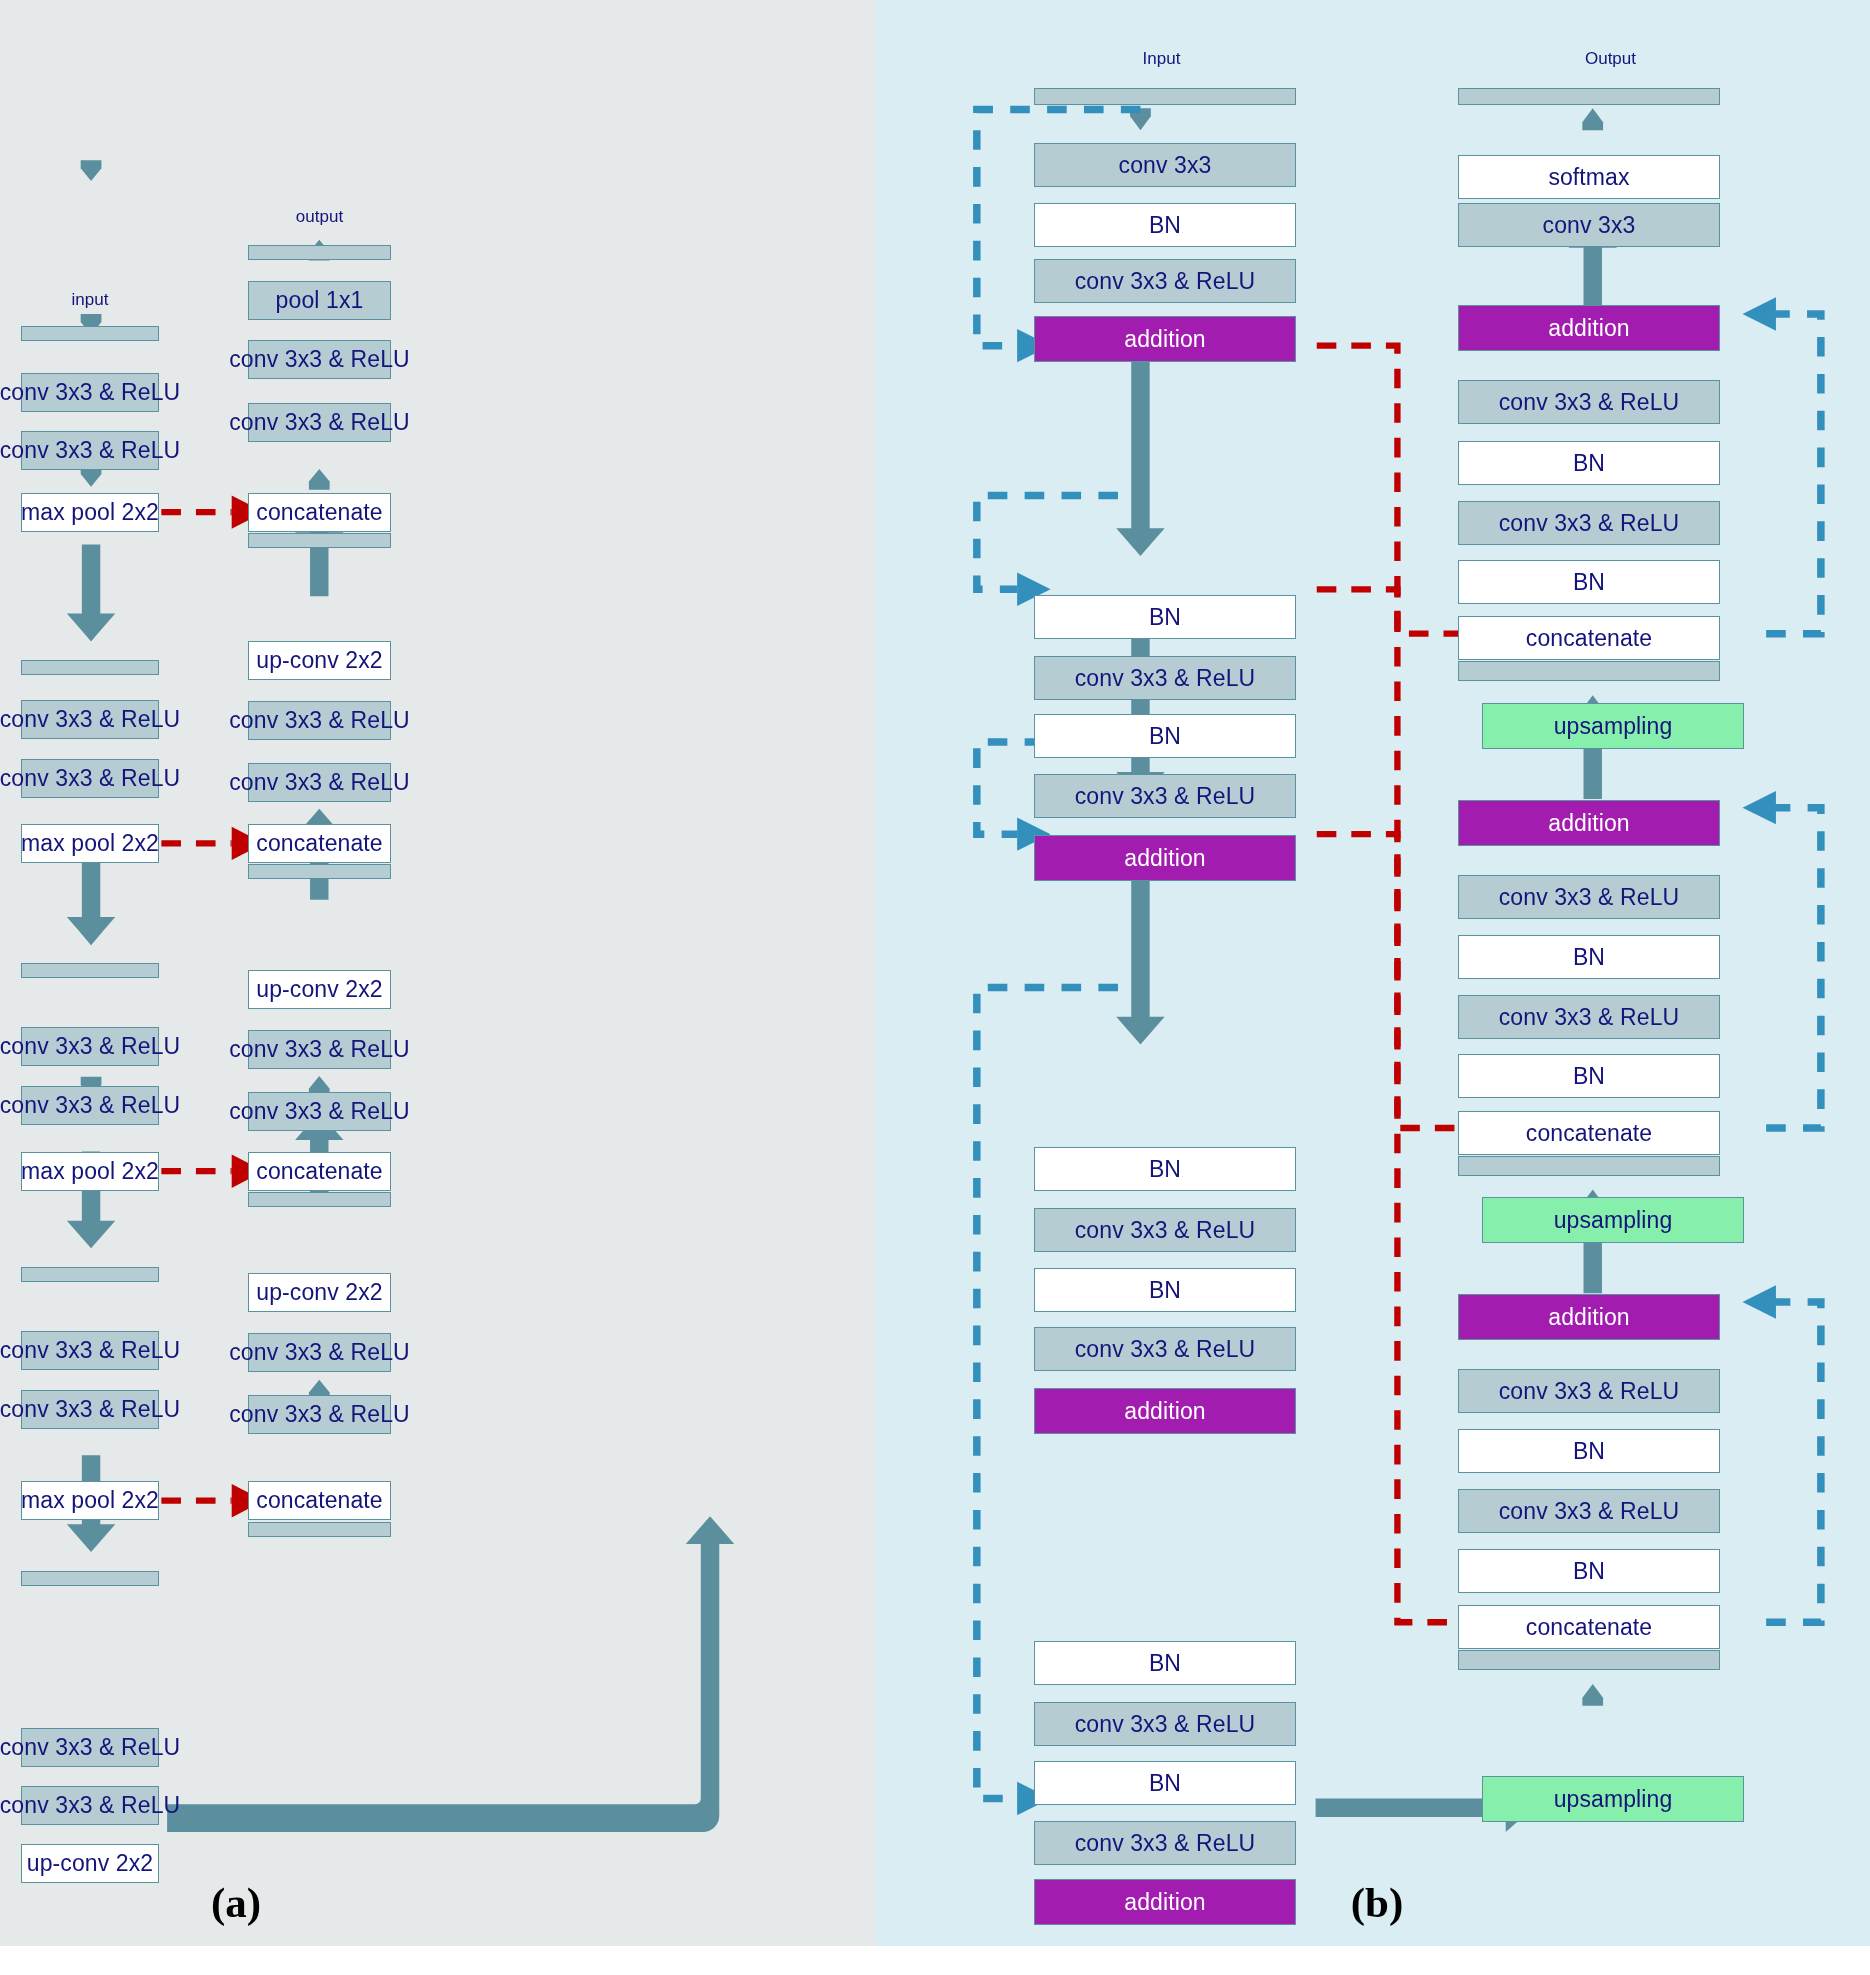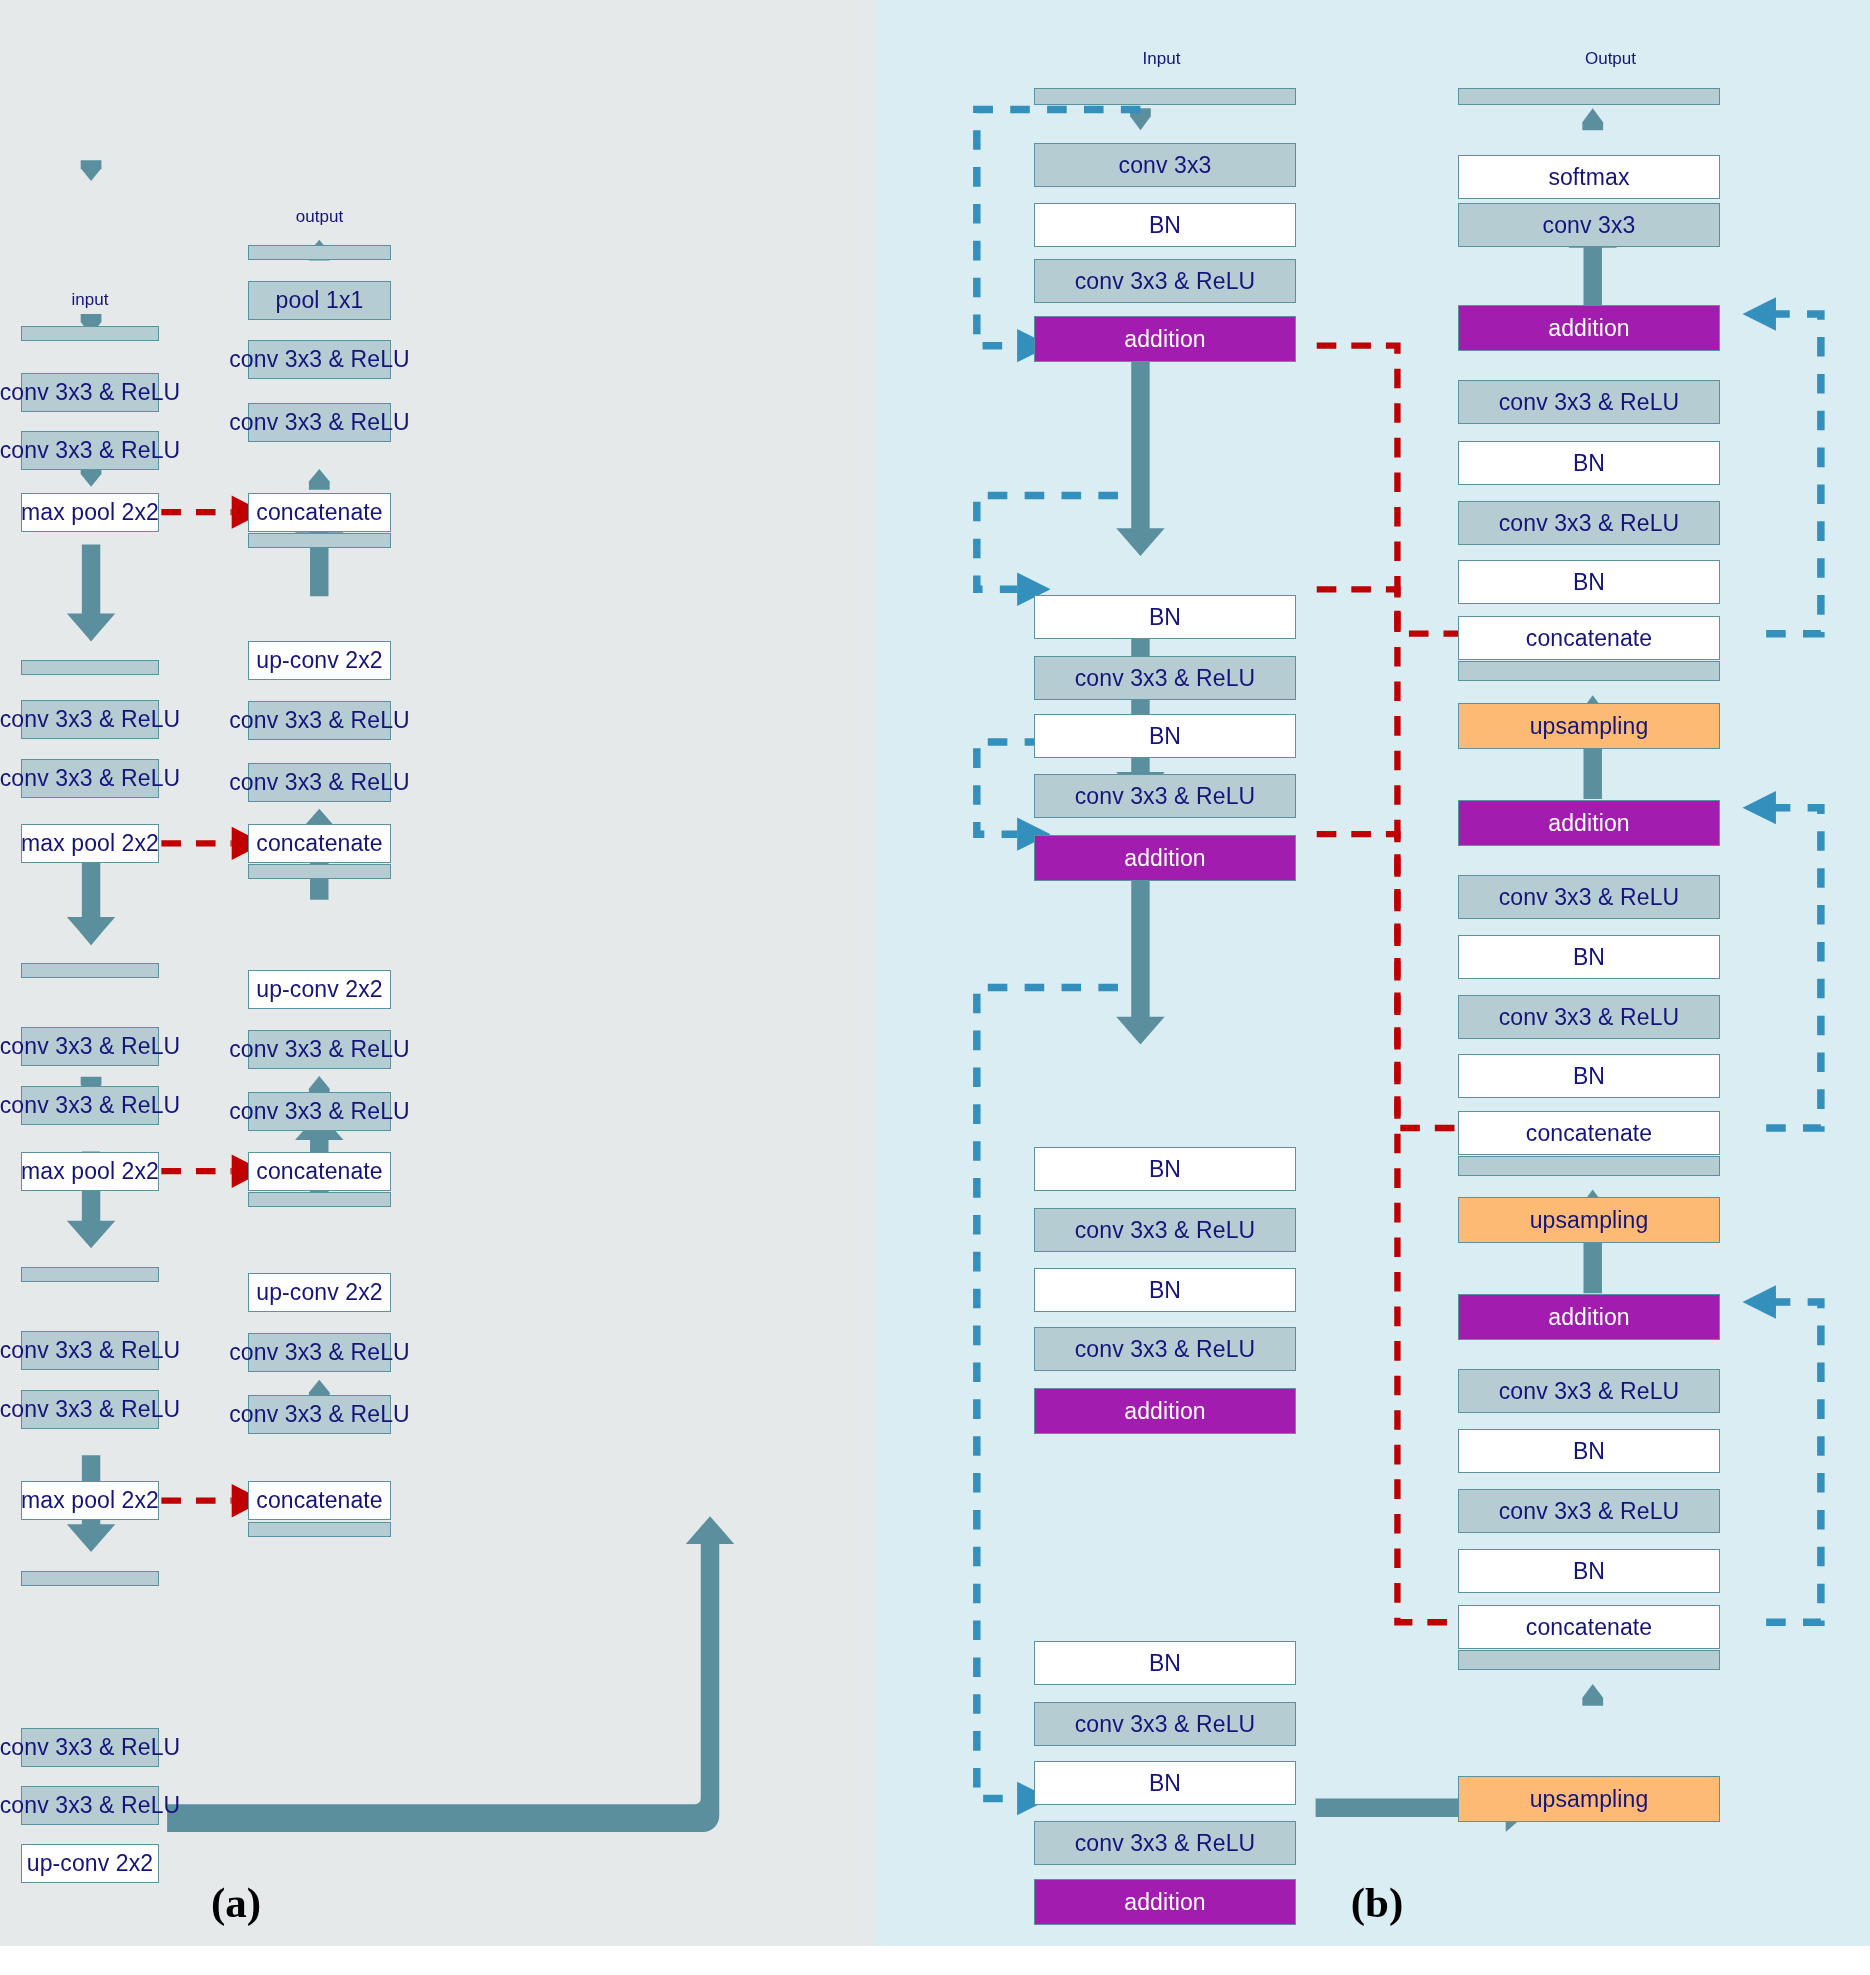--- a/index.html
+++ b/index.html
@@ -7,21 +7,21 @@
   .panel{position:absolute;top:0;height:1946px;}
   #panel-a{left:0;width:876px;background:#e5e9e9;}
   #panel-b{left:876px;width:995px;background:#daedf2;}
   .blk{position:absolute;box-sizing:border-box;border:1.7px solid #5b92a0;
        display:flex;align-items:center;justify-content:center;
        color:#14147a;font-size:23px;white-space:nowrap;letter-spacing:0.1px;}
   .conv{background:#b6ccd3;}
   .white{background:#ffffff;}
   .bar{background:#b6ccd3;}
   .gray{background:#a21caf;color:#ffffff;}
-  .gray2{background:#fdba74;color:#14147a;}
+  .gray2{background:#86efac;color:#14147a;margin-left:24px;}
   .cap{position:absolute;color:#14147a;font-size:17px;text-align:center;}
   .panel-label{position:absolute;color:#000;font-size:43px;font-weight:bold;
                font-family:"Liberation Serif",serif;text-align:center;}
   svg.ov{position:absolute;left:0;top:0;width:100%;height:100%;pointer-events:none;overflow:visible;}
 </style>
 </head>
 <body>
 
 <div id="root">
 

